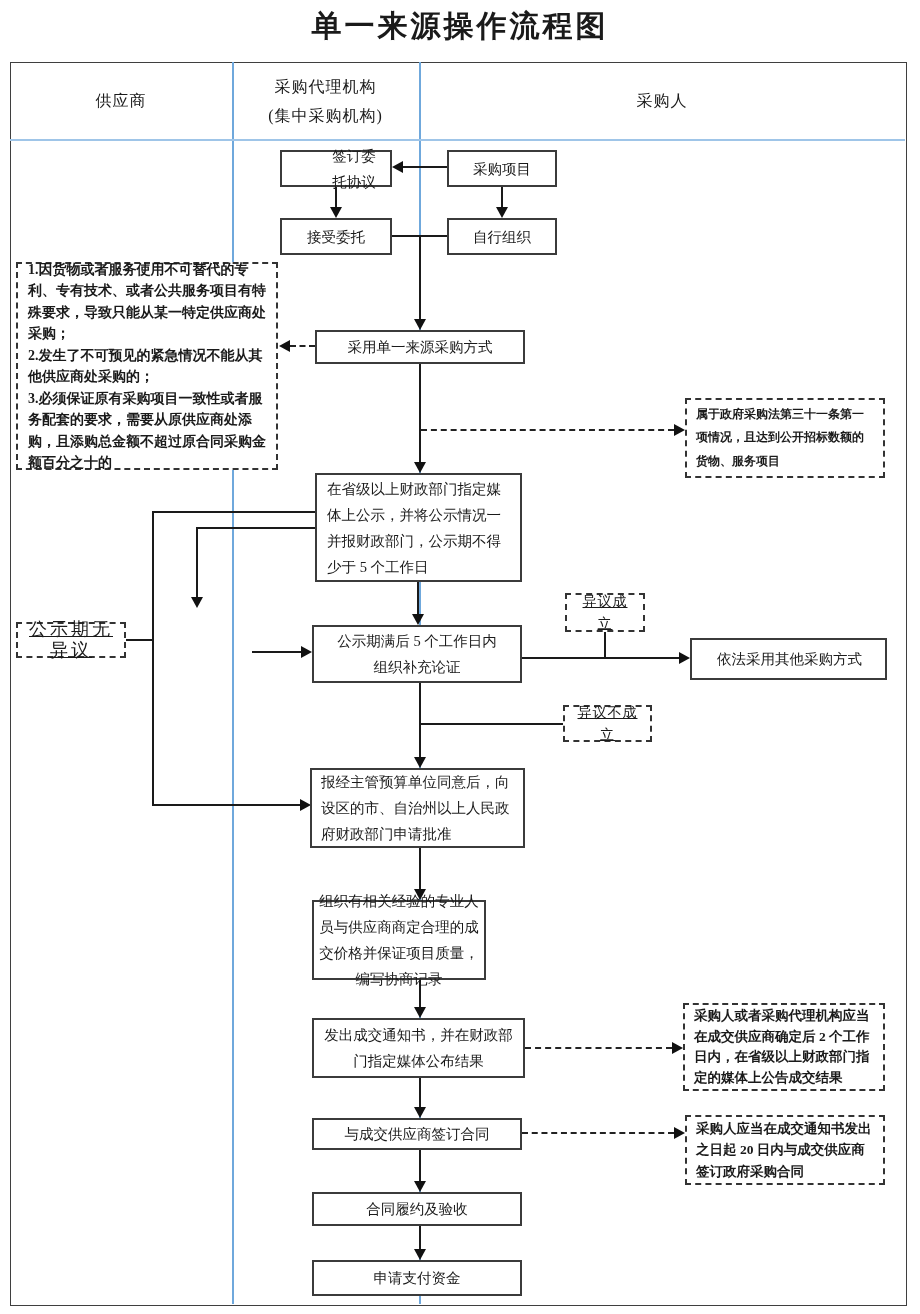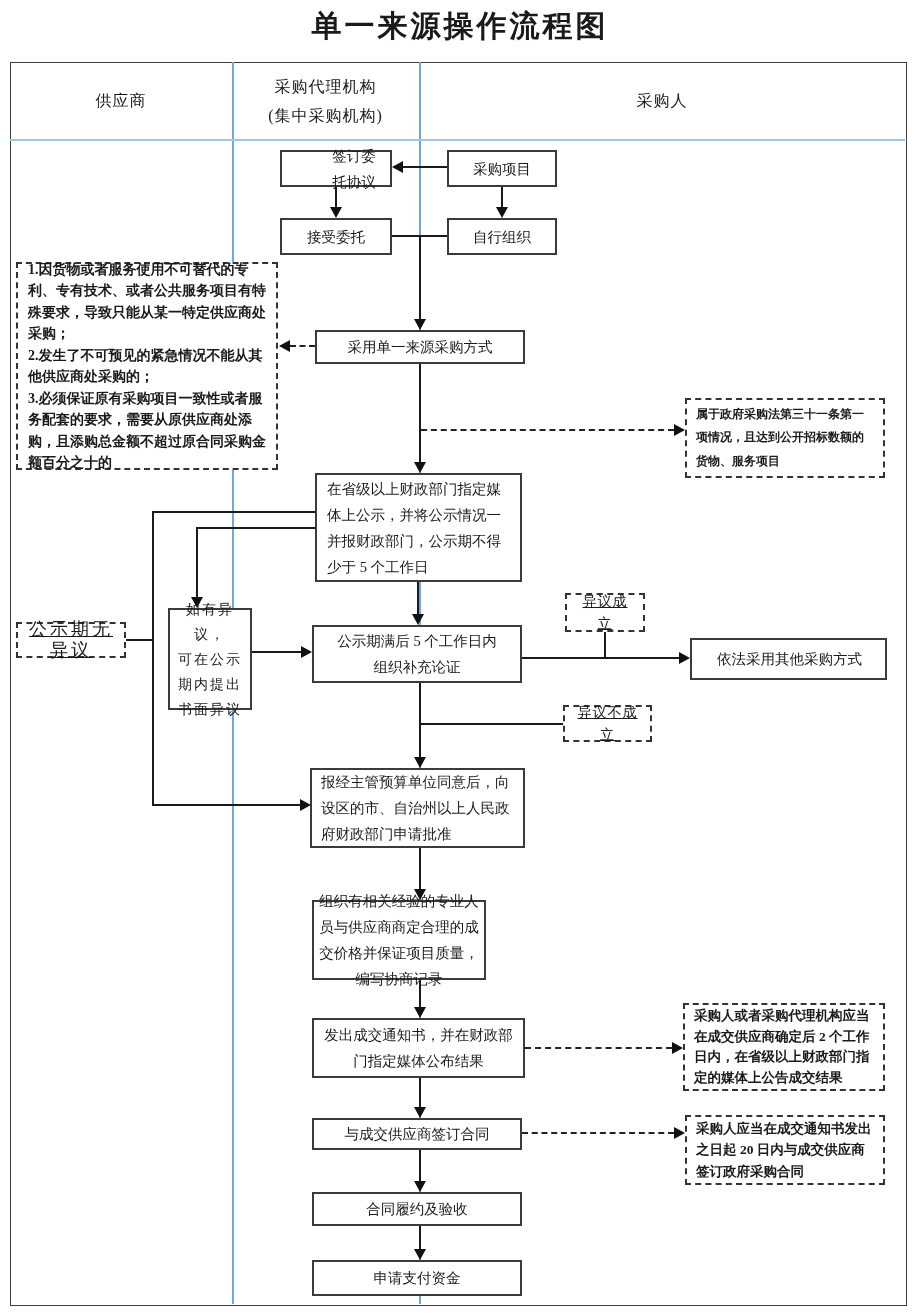--- a/index.html
+++ b/index.html
@@ -58,24 +58,20 @@
 (集中采购机构)</div>
   <div class="lane-label" style="left:419px;top:62px;width:486px;height:77px;">采购人</div>
 
   <div class="node" style="left:280px;top:150px;width:112px;height:37px;padding-left:44px;">签订委托协议</div>
   <div class="node" style="left:447px;top:150px;width:110px;height:37px;">采购项目</div>
   <div class="node" style="left:280px;top:218px;width:112px;height:37px;">接受委托</div>
   <div class="node" style="left:447px;top:218px;width:110px;height:37px;">自行组织</div>
 
   <div class="node" style="left:315px;top:330px;width:210px;height:34px;">采用单一来源采购方式</div>
   <div class="node left" style="left:315px;top:473px;width:207px;height:109px;padding:11px 10px;">在省级以上财政部门指定媒体上公示，并将公示情况一并报财政部门，公示期不得少于 5 个工作日</div>
-  <div class="node" style="left:168px;top:608px;width:84px;height:102px;letter-spacing:2px;line-height:25px;font-size:14px;">如有异议，
-可在公示
-期内提出
-书面异议</div>
   <div class="node" style="left:312px;top:625px;width:210px;height:58px;">公示期满后 5 个工作日内
 组织补充论证</div>
   <div class="node" style="left:690px;top:638px;width:197px;height:42px;padding-left:10px;">依法采用其他采购方式</div>
   <div class="node left" style="left:310px;top:768px;width:215px;height:80px;padding:3px 9px;">报经主管预算单位同意后，向设区的市、自治州以上人民政府财政部门申请批准</div>
   <div class="node" style="left:312px;top:900px;width:174px;height:80px;padding:3px 3px;">组织有相关经验的专业人员与供应商商定合理的成交价格并保证项目质量，编写协商记录</div>
   <div class="node" style="left:312px;top:1018px;width:213px;height:60px;">发出成交通知书，并在财政部门指定媒体公布结果</div>
   <div class="node" style="left:312px;top:1118px;width:210px;height:32px;">与成交供应商签订合同</div>
   <div class="node" style="left:312px;top:1192px;width:210px;height:34px;">合同履约及验收</div>
   <div class="node" style="left:312px;top:1260px;width:210px;height:36px;">申请支付资金</div>
 

